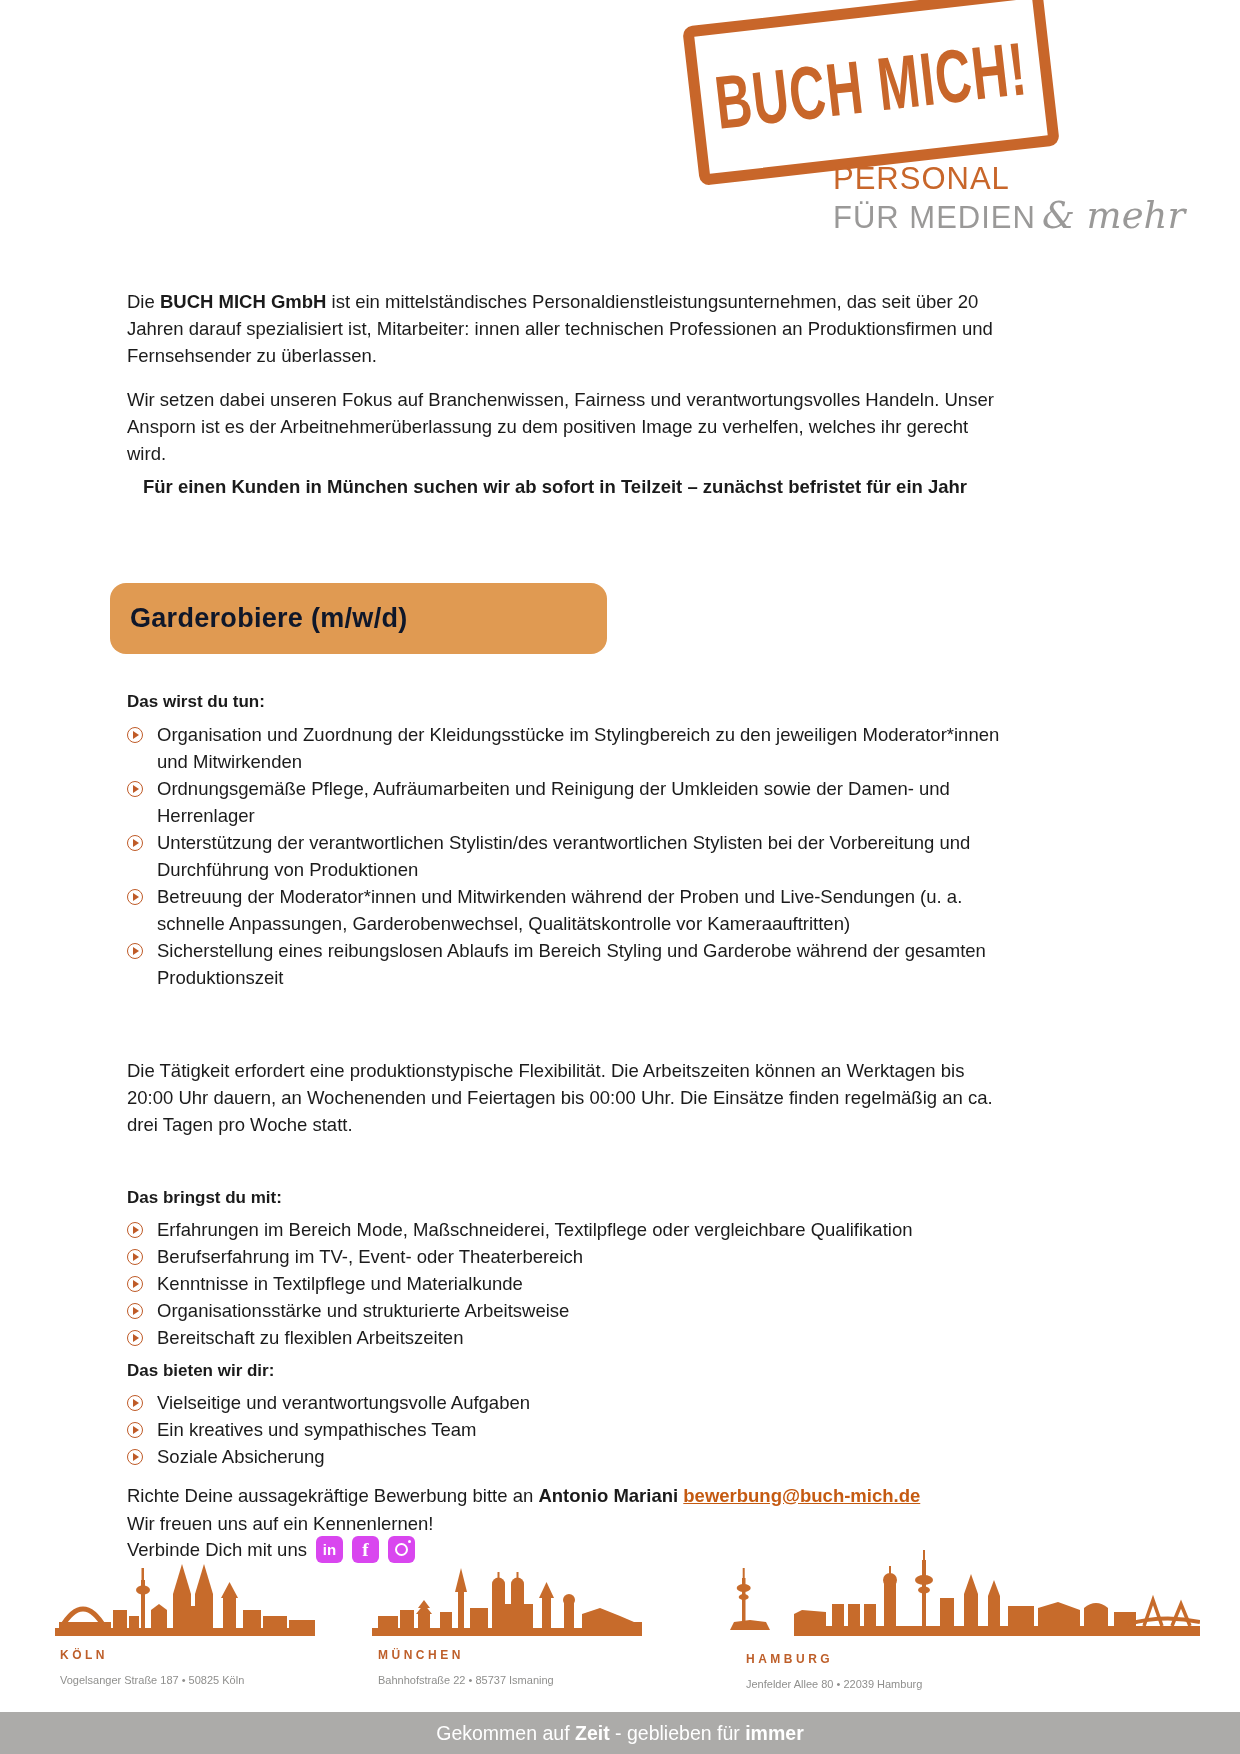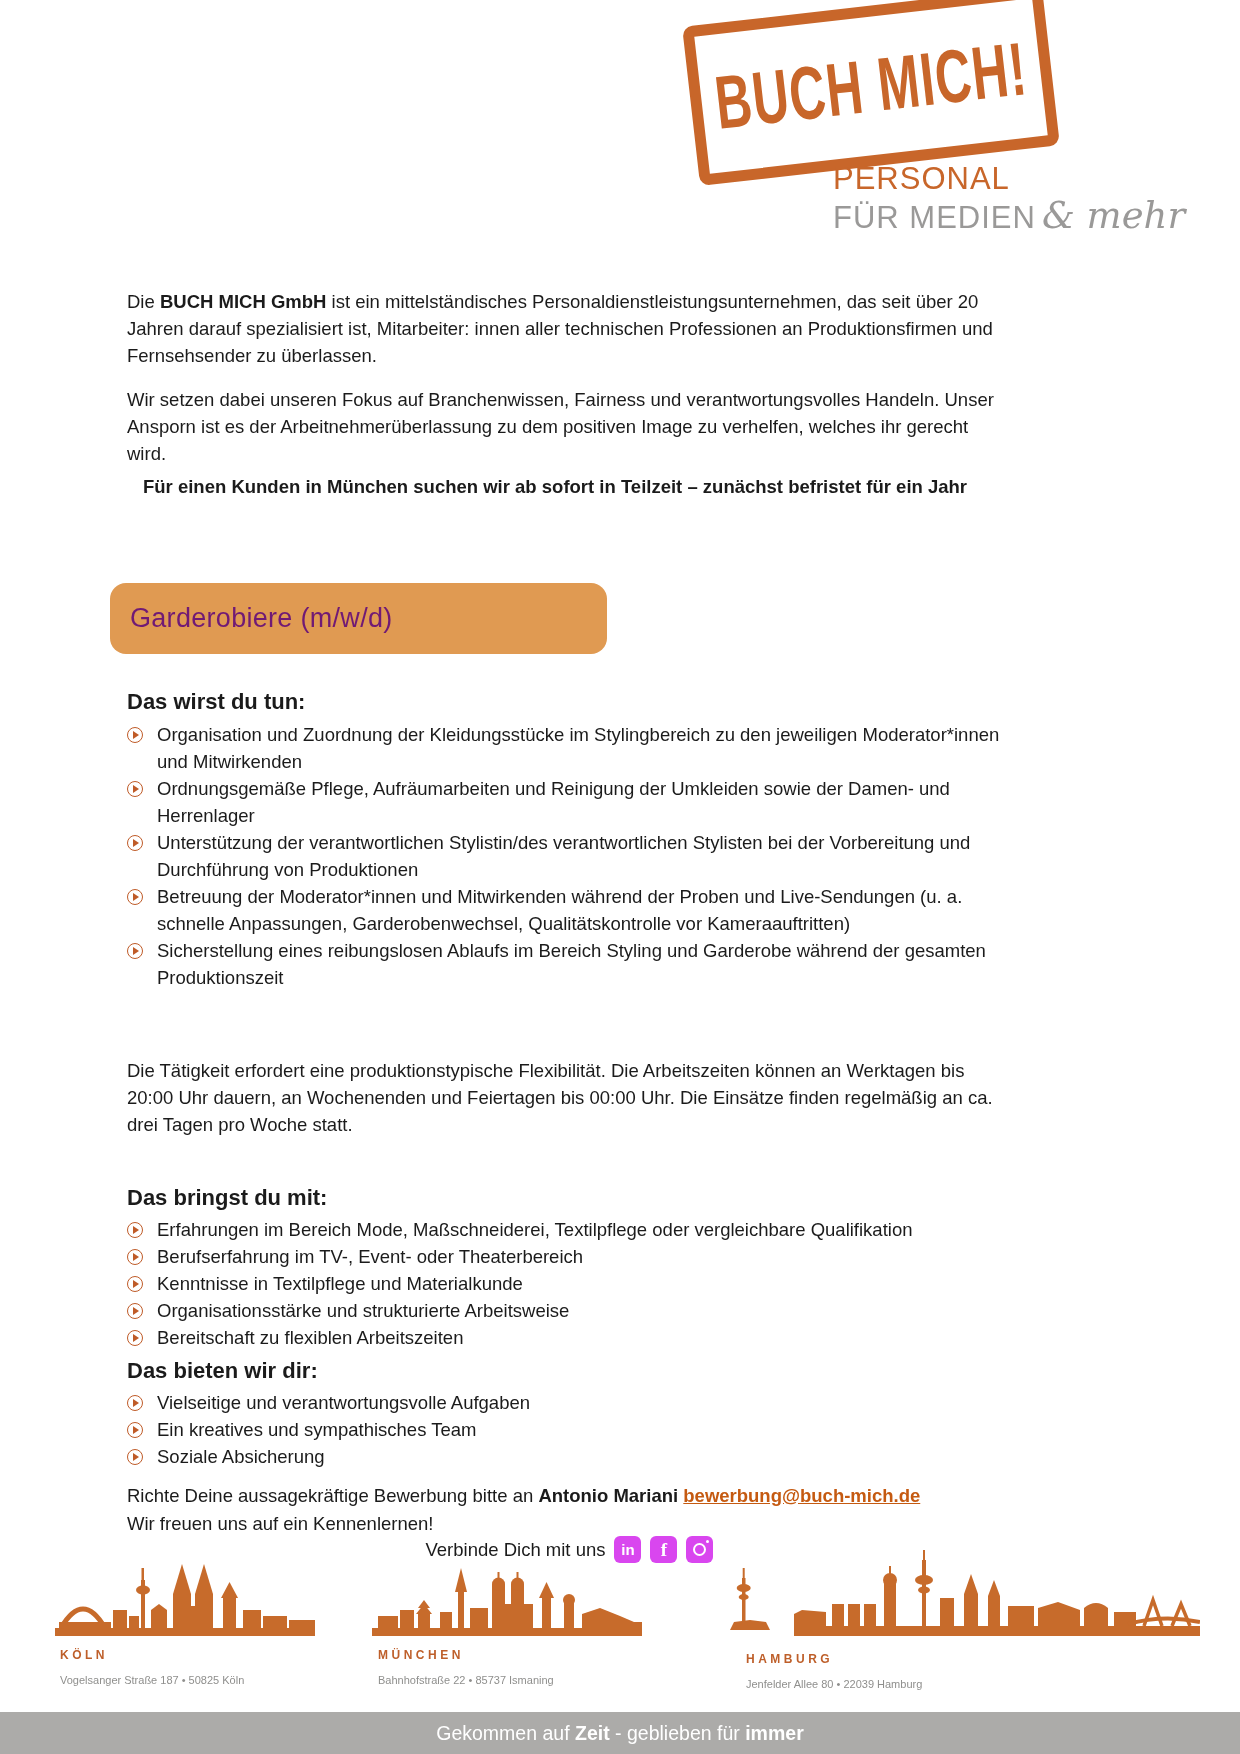--- a/index.html
+++ b/index.html
@@ -36,22 +36,22 @@
     font-family:"DejaVu Serif","Liberation Serif",serif;font-style:italic;
     font-size:37px;margin-left:6px;letter-spacing:0;
   }
   
   .tb{position:absolute;left:127px;width:885px;font-size:18.5px;line-height:27px;}
   .b{font-weight:bold;}
   .banner{
     position:absolute;left:110px;top:583px;width:497px;height:71px;
     background:var(--banner-orange);border-radius:16px;display:flex;align-items:center;
   }
-  .banner-text{color:#701a75;font-weight:normal;font-size:27px;padding-left:20px;letter-spacing:0.3px;text-align:right;}
-  .sec-h{position:absolute;left:127px;font-size:22px;font-weight:bold;line-height:27px;}
+  .banner-text{color:#0f172a;font-weight:bold;font-size:27px;padding-left:20px;letter-spacing:0.3px;text-align:right;}
+  .sec-h{position:absolute;left:127px;font-size:17px;font-weight:bold;line-height:27px;}
   ul.blist{list-style:none;margin:0;padding:0;}
   ul.blist li{display:flex;align-items:flex-start;gap:14px;}
   .bullet-icon{
     flex:0 0 auto;width:14px;height:14px;margin-top:5.5px;
     border:1.7px solid var(--bullet-orange);border-radius:50%;position:relative;display:inline-block;
   }
   .bullet-icon::after{
     content:"";position:absolute;left:4.6px;top:3px;
     border-left:6px solid var(--bullet-orange);
     border-top:4px solid transparent;border-bottom:4px solid transparent;
@@ -180,21 +180,21 @@
       <li>
           <span class="bullet-icon"></span>
           <span class="li-text">Soziale Absicherung</span>
         </li>
     </ul>
   </div>
 
   <p class="tb" style="top:1482px;margin:0;"><span>Richte Deine aussagekräftige Bewerbung bitte an </span><span class="b">Antonio Mariani</span> <a href="#" class="email-link">bewerbung@buch-mich.de</a></p>
   <p class="tb" style="top:1510px;margin:0;">Wir freuen uns auf ein Kennenlernen!</p>
 
-  <div class="tb connect" style="top:1536px;justify-content:center;">
+  <div class="tb connect" style="top:1536px;">
     <span>Verbinde Dich mit uns</span>
     <span class="social-icon">
         <span class="social-glyph">in</span>
       </span>
     <span class="social-icon">
         <span class="social-glyph glyph-f">f</span>
       </span>
     <span class="social-icon insta"></span>
   </div>
 

